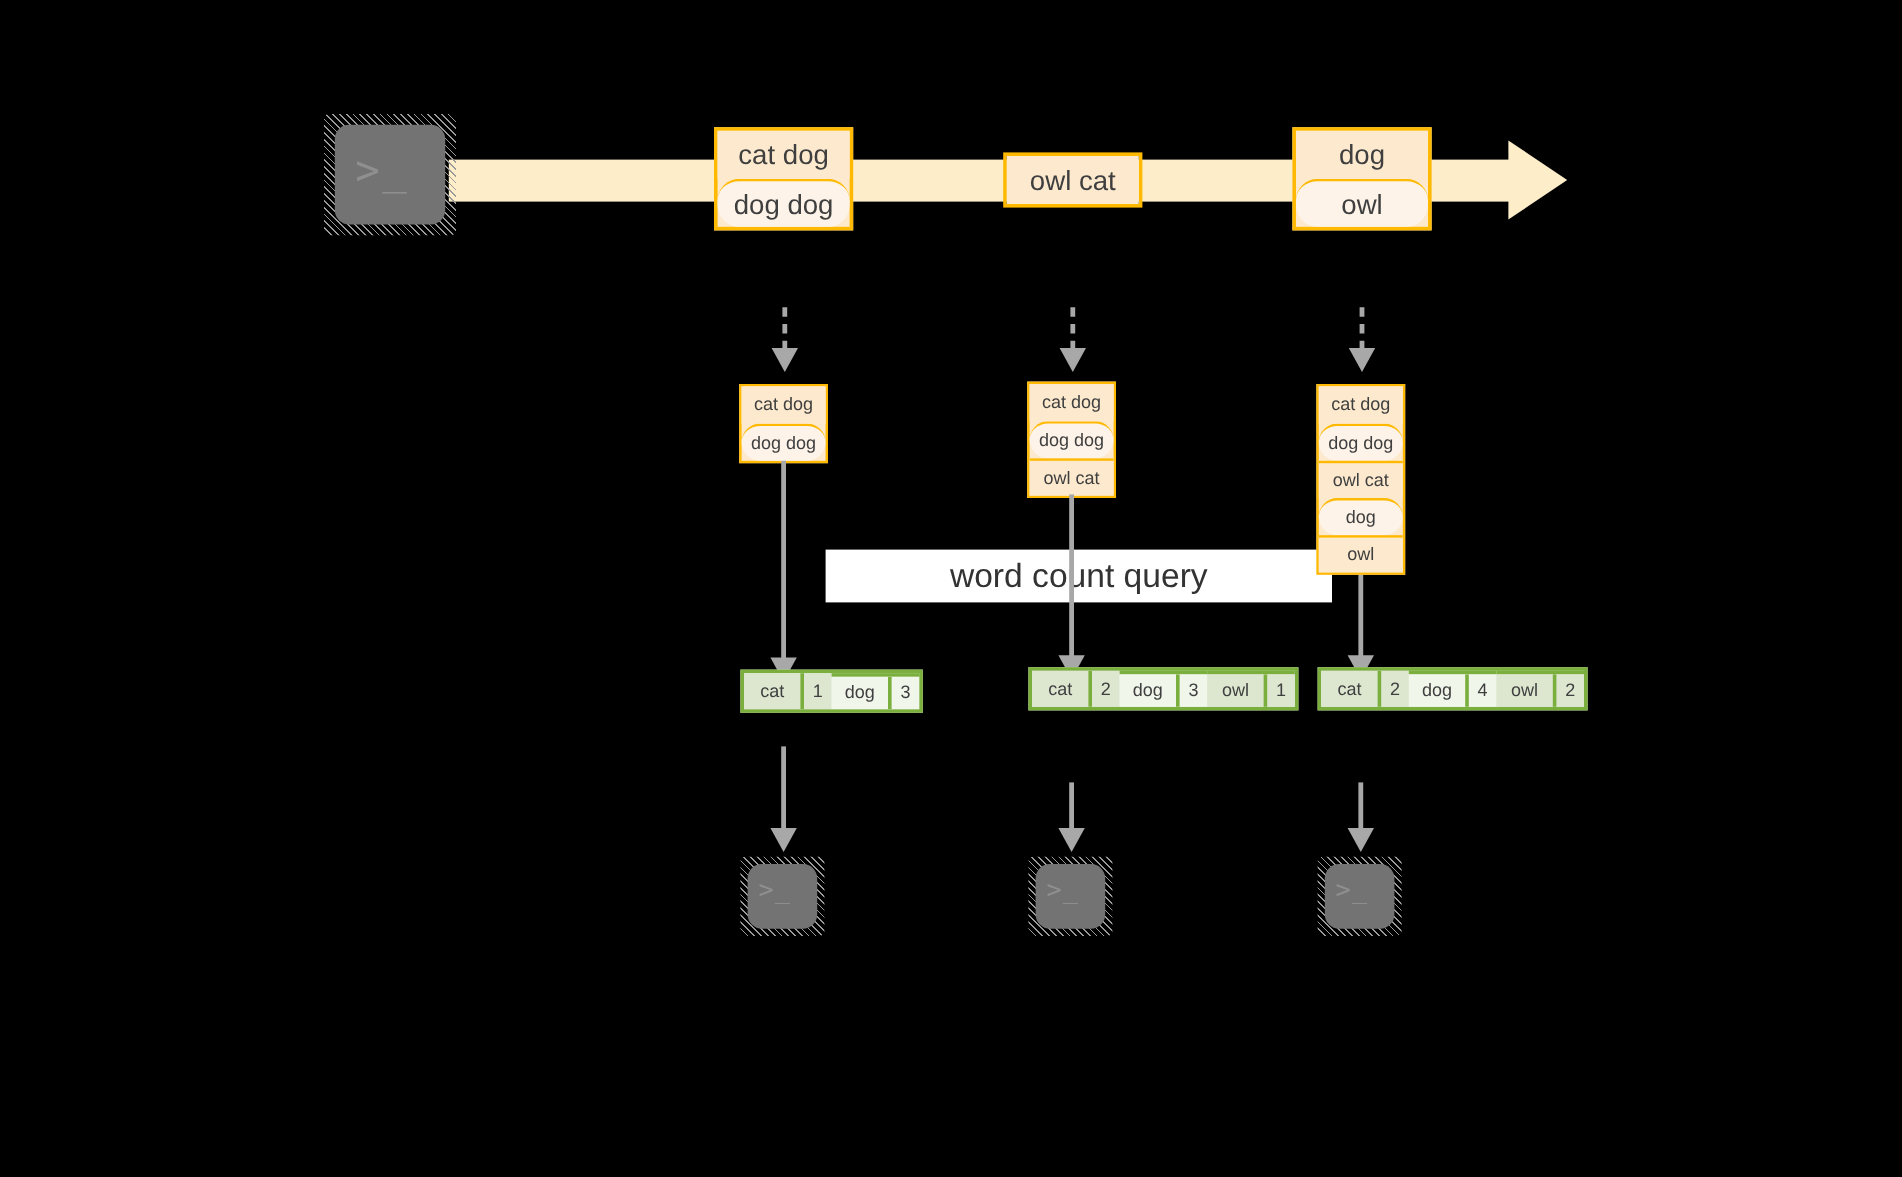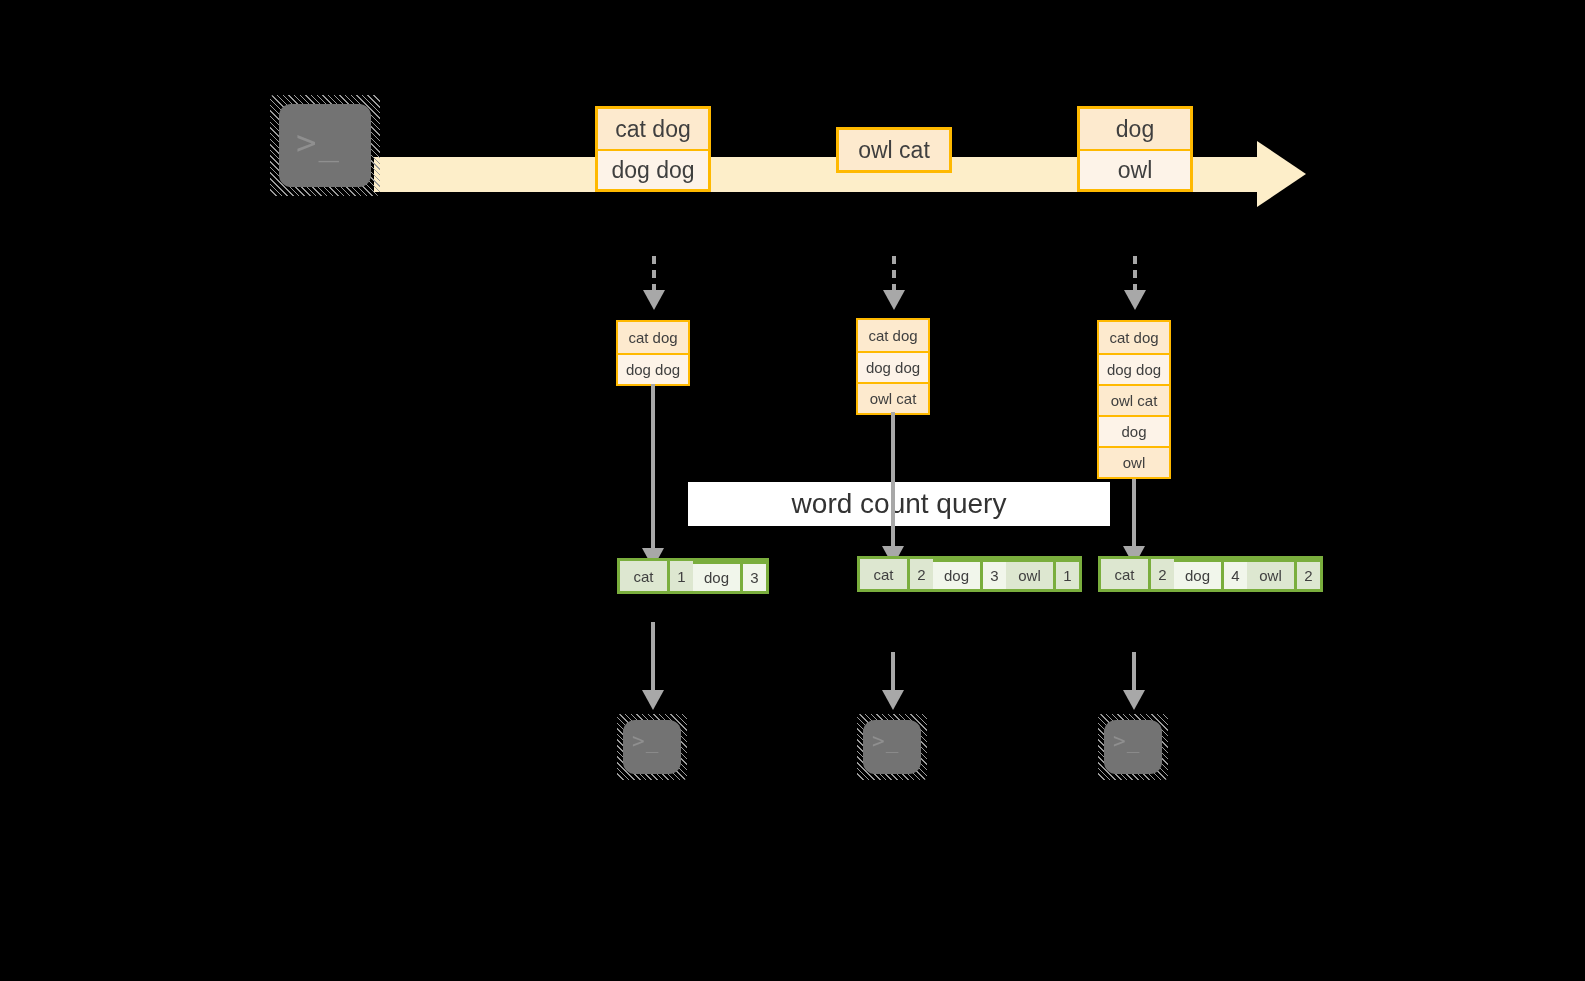--- a/index.html
+++ b/index.html
@@ -82,21 +82,21 @@
     background: #fdeace;
   }
   .evt-cell {
     box-sizing: border-box;
     display: flex;
     align-items: center;
     justify-content: center;
     color: #3f3f3f;
     background: #fdeace;
   }
-  .evt-cell.alt { background: #fdf3e8; }
+  .evt-cell.alt { background: #fdf3e8; border-radius: 18px; }
   .evt-cell + .evt-cell { border-top: 2px solid #ffb900; }
 
   
   .evt-box.stream .evt-cell { height: 40px; font-size: 23px; }
 
   
   .evt-box.tbl { border-width: 2px; }
   .evt-box.tbl .evt-cell { height: 31px; font-size: 15px; }
   .evt-box.tbl .evt-cell + .evt-cell { border-top: 2px solid #ffb900; }
 
@@ -164,21 +164,21 @@
     justify-content: center;
   }
   #query-label .txt {
     font-size: 28px;
     color: #333333;
     white-space: nowrap;
   }
 
   .layer-front { z-index: 6; }
   .layer-mid   { z-index: 4; }
-  .layer-back  { z-index: 2; margin-top: 24px; }
+  .layer-back  { z-index: 2; }
 </style>
 </head>
 <body>
 
 <div id="stage">
 
   <div id="stream-band" class="layer-back"></div>
   <div id="stream-arrowhead" class="layer-back"></div>
 
   <div class="terminal layer-mid" id="terminal-source">

